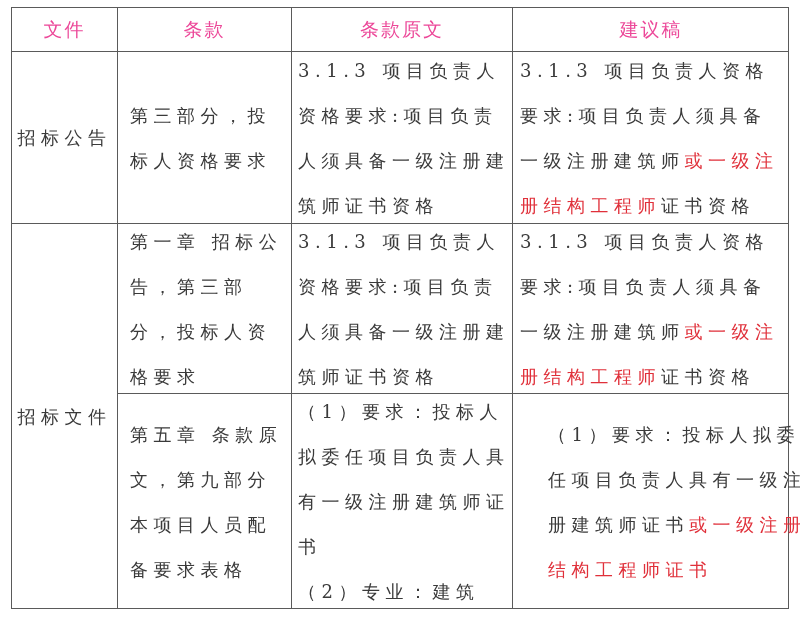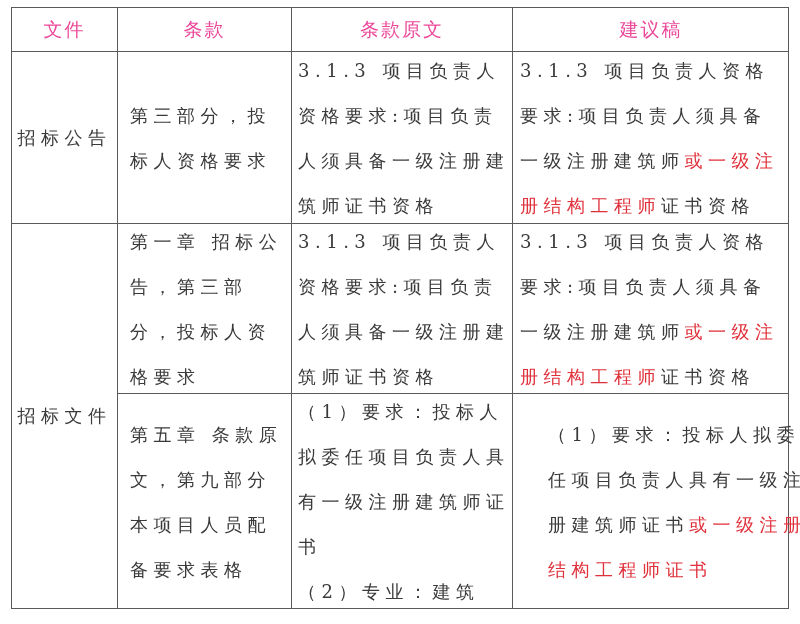--- a/index.html
+++ b/index.html
@@ -48,21 +48,21 @@
   <div class="cell txt center" style="left:0;top:44px;width:105px;height:171px;">
       <span>招标公告</span>
     </div>
   <div class="cell txt" style="left:286px;top:44px;width:212px;height:171px;">
       <p>3.1.3 项目负责人资格要求:项目负责人须具备一级注册建筑师证书资格</p>
     </div>
   <div class="cell txt" style="left:508px;top:44px;width:266px;height:171px;">
     <p><span>3.1.3 项目负责人资格要求:项目负责人须具备一级注册建筑师</span><span class="red">或一级注册结构工程师</span><span>证书资格</span></p>
   </div>
 
-  <div class="cell txt center" style="left:0;top:216px;width:105px;height:385px;font-family:Liberation Serif, serif;">
+  <div class="cell txt center" style="left:0;top:216px;width:105px;height:385px;">
       <span>招标文件</span>
     </div>
 
   <div class="cell txt" style="left:118px;top:216px;width:158px;height:169px;">
       <p>第一章 招标公告，第三部分，投标人资格要求</p>
     </div>
   <div class="cell txt" style="left:286px;top:216px;width:212px;height:169px;">
       <p>3.1.3 项目负责人资格要求:项目负责人须具备一级注册建筑师证书资格</p>
     </div>
   <div class="cell txt" style="left:508px;top:216px;width:266px;height:169px;">

